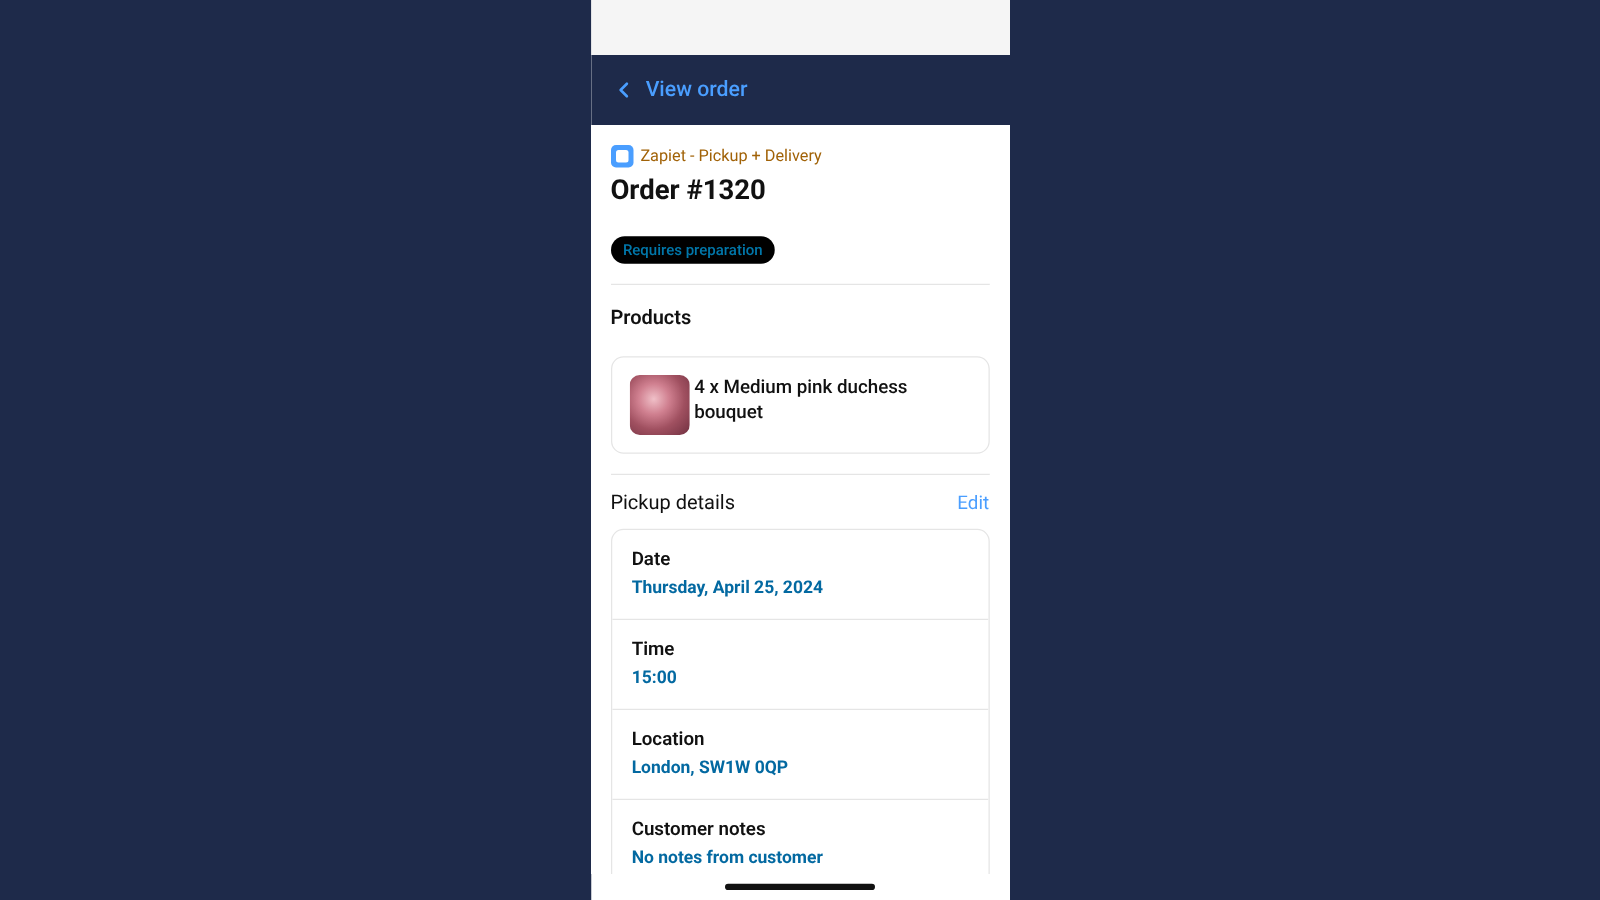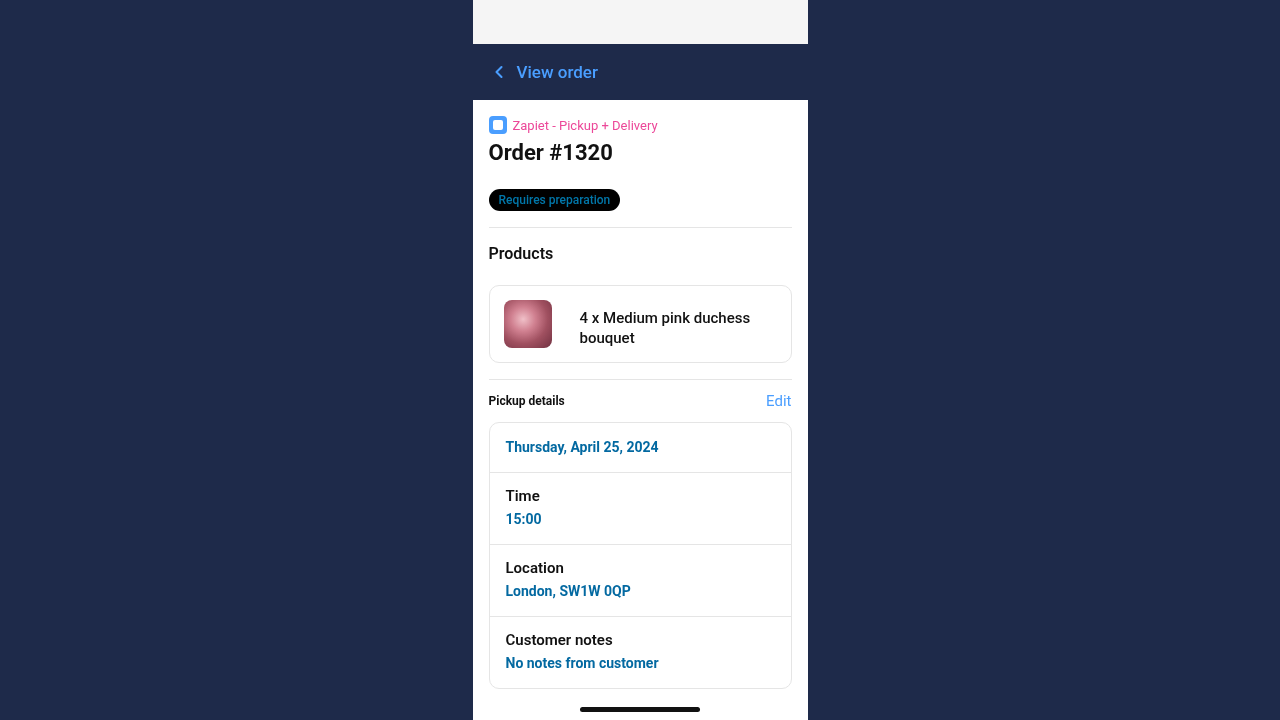--- a/index.html
+++ b/index.html
@@ -96,21 +96,21 @@
 
     .source-icon-inner {
       width: 10px;
       height: 10px;
       background-color: white;
       border-radius: 2px;
     }
 
     .source-text {
       font-size: 13px;
-      color: #ec4899;
+      color: #a16207;
     }
 
     .order-number {
       font-size: 22px;
       font-weight: 700;
       color: #111111;
       margin-bottom: 24px;
     }
 
     .badge {
@@ -136,22 +136,22 @@
       height: 1px;
       background-color: #e5e5e5;
       margin: 0 0 12px 0;
     }
 
     .product-card {
       border: 1px solid #e5e5e5;
       border-radius: 10px;
       padding: 14px;
       display: flex;
-      align-items: flex-end;
-      gap: 28px;
+      align-items: flex-start;
+      gap: 4px;
       margin-bottom: 16px;
     }
 
     .product-image {
       width: 48px;
       height: 48px;
       border-radius: 8px;
       background: linear-gradient(135deg, #d4a0b0 0%, #c47a8a 30%, #8a6070 60%, #6a4050 100%);
       flex-shrink: 0;
       display: flex;
@@ -178,22 +178,22 @@
     }
 
     .pickup-header {
       display: flex;
       align-items: center;
       justify-content: space-between;
       margin-bottom: 12px;
     }
 
     .pickup-title {
-      font-size: 12px;
-      font-weight: 700;
+      font-size: 16px;
+      font-weight: 400;
       color: #111111;
     }
 
     .edit-link {
       font-size: 15px;
       color: #4a9eff;
       cursor: pointer;
       font-weight: 400;
     }
 
@@ -285,20 +285,21 @@
     <div class="divider"></div>
     <div class="pickup-section">
       <div class="pickup-header">
         <span class="pickup-title">Pickup details</span>
         <span class="edit-link">Edit</span>
       </div>
 
       <div class="pickup-card">
 
         <div class="pickup-row">
+          <div class="pickup-row-label">Date</div>
           <div class="pickup-row-value">Thursday, April 25, 2024</div>
         </div>
 
         <div class="pickup-row">
           <div class="pickup-row-label">Time</div>
           <div class="pickup-row-value">15:00</div>
         </div>
 
         <div class="pickup-row">
           <div class="pickup-row-label">Location</div>

